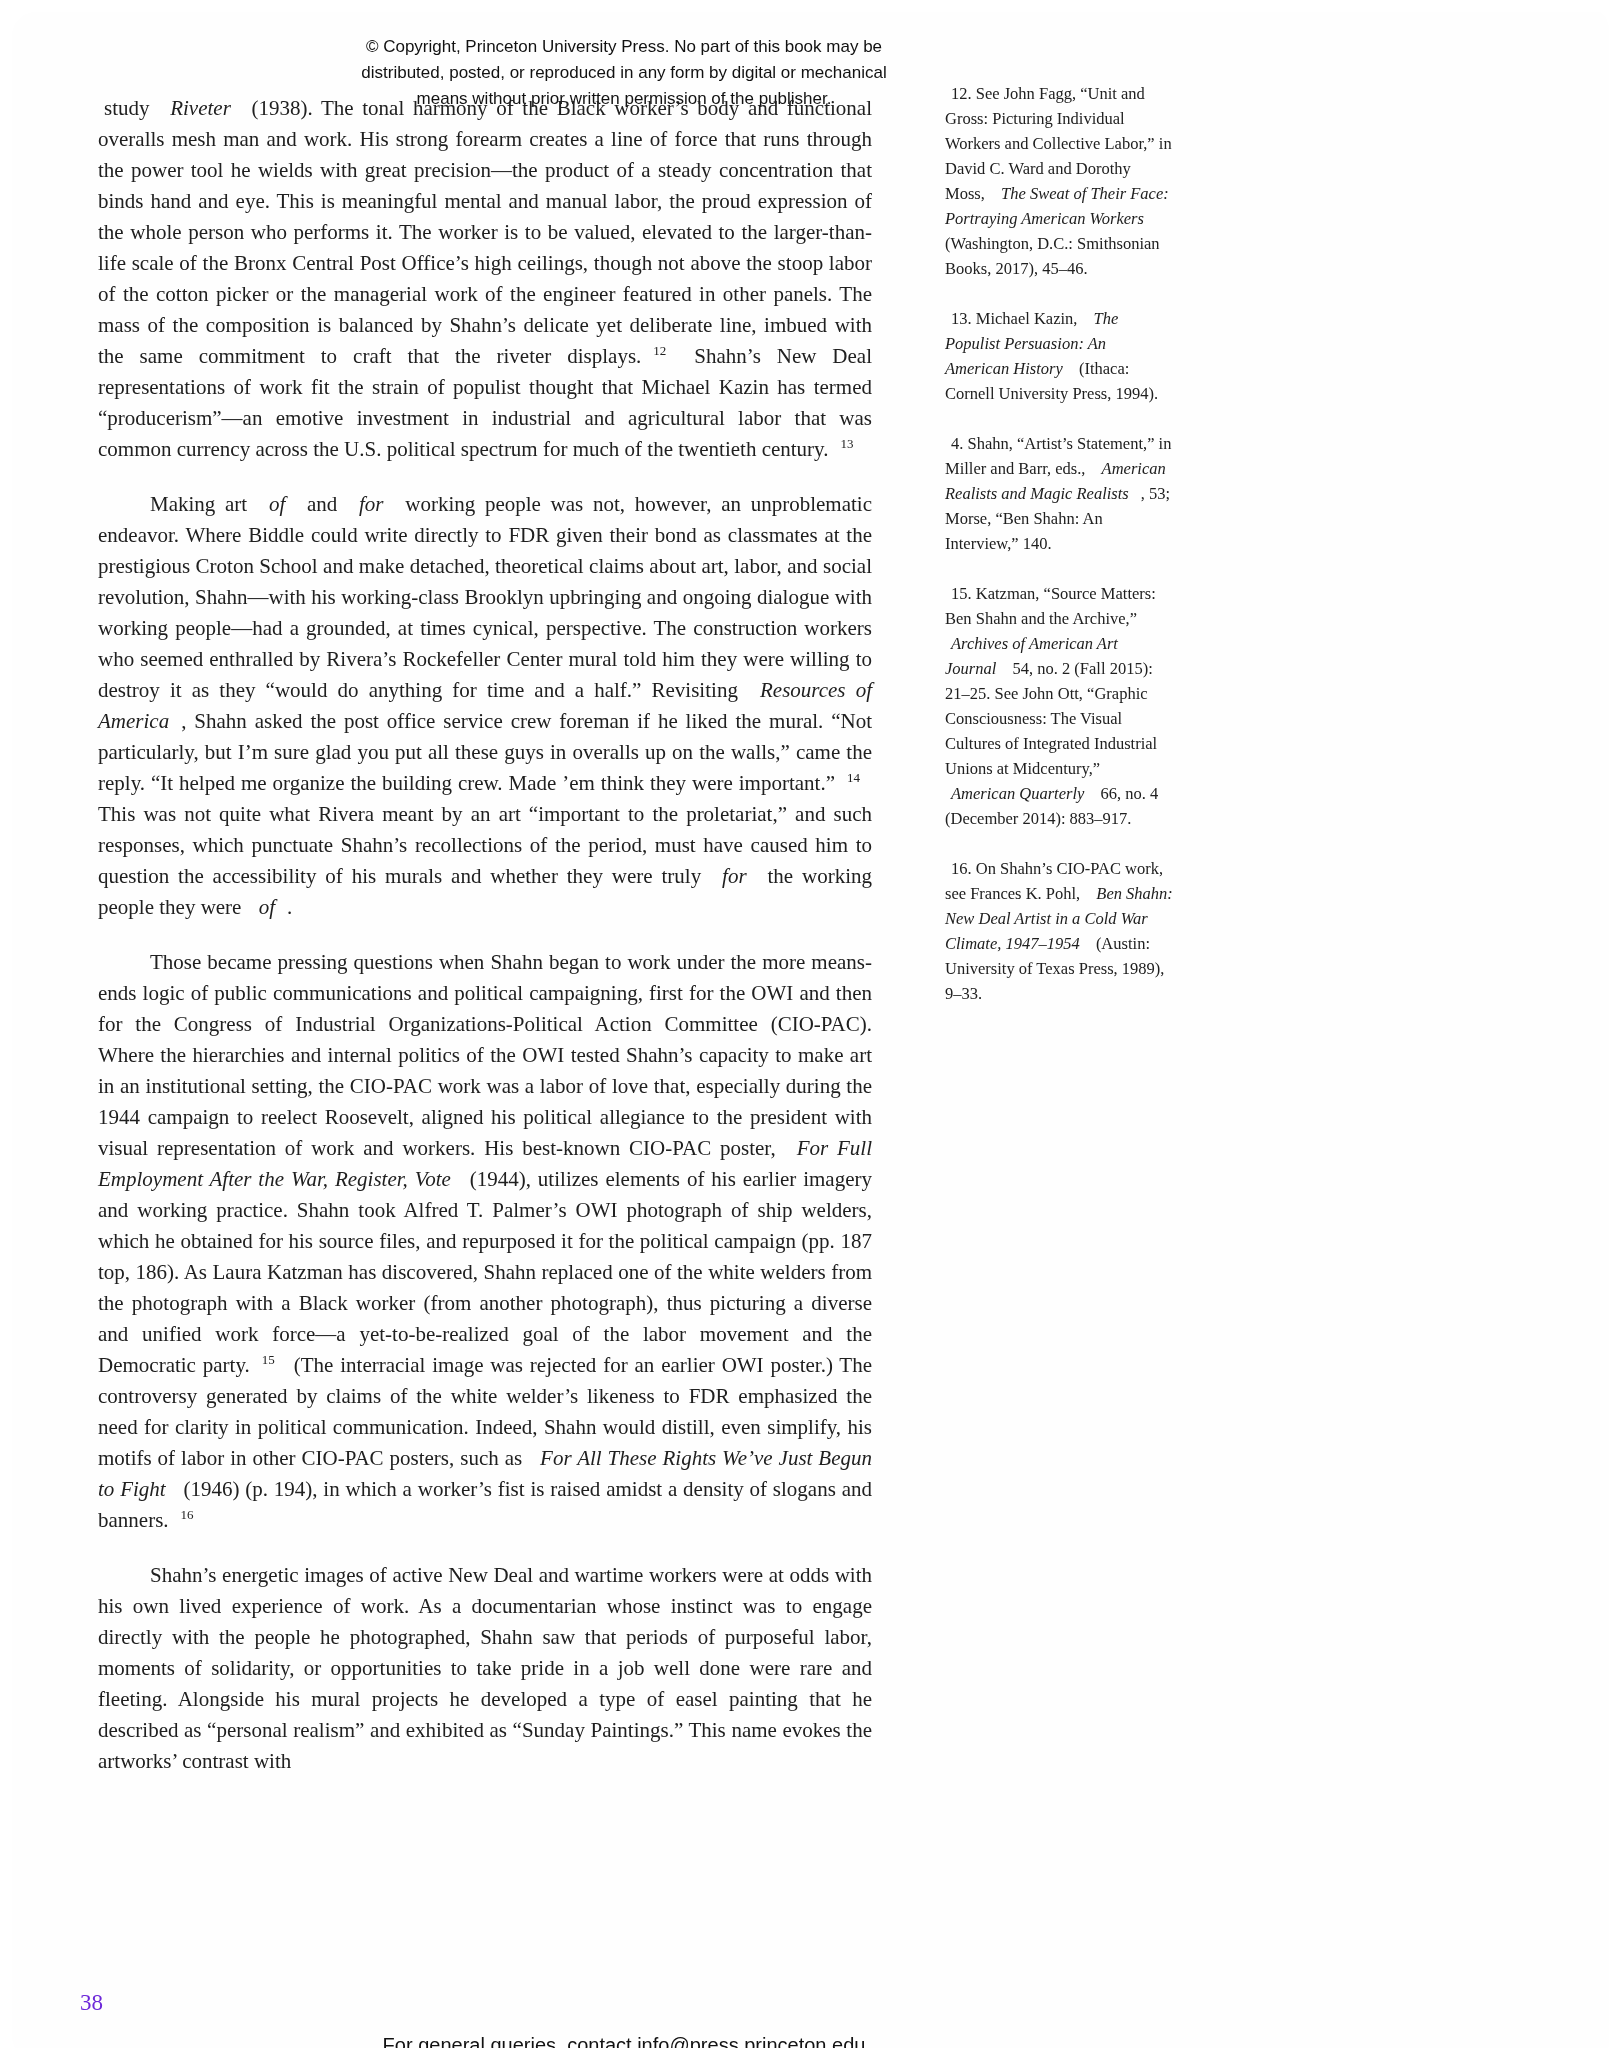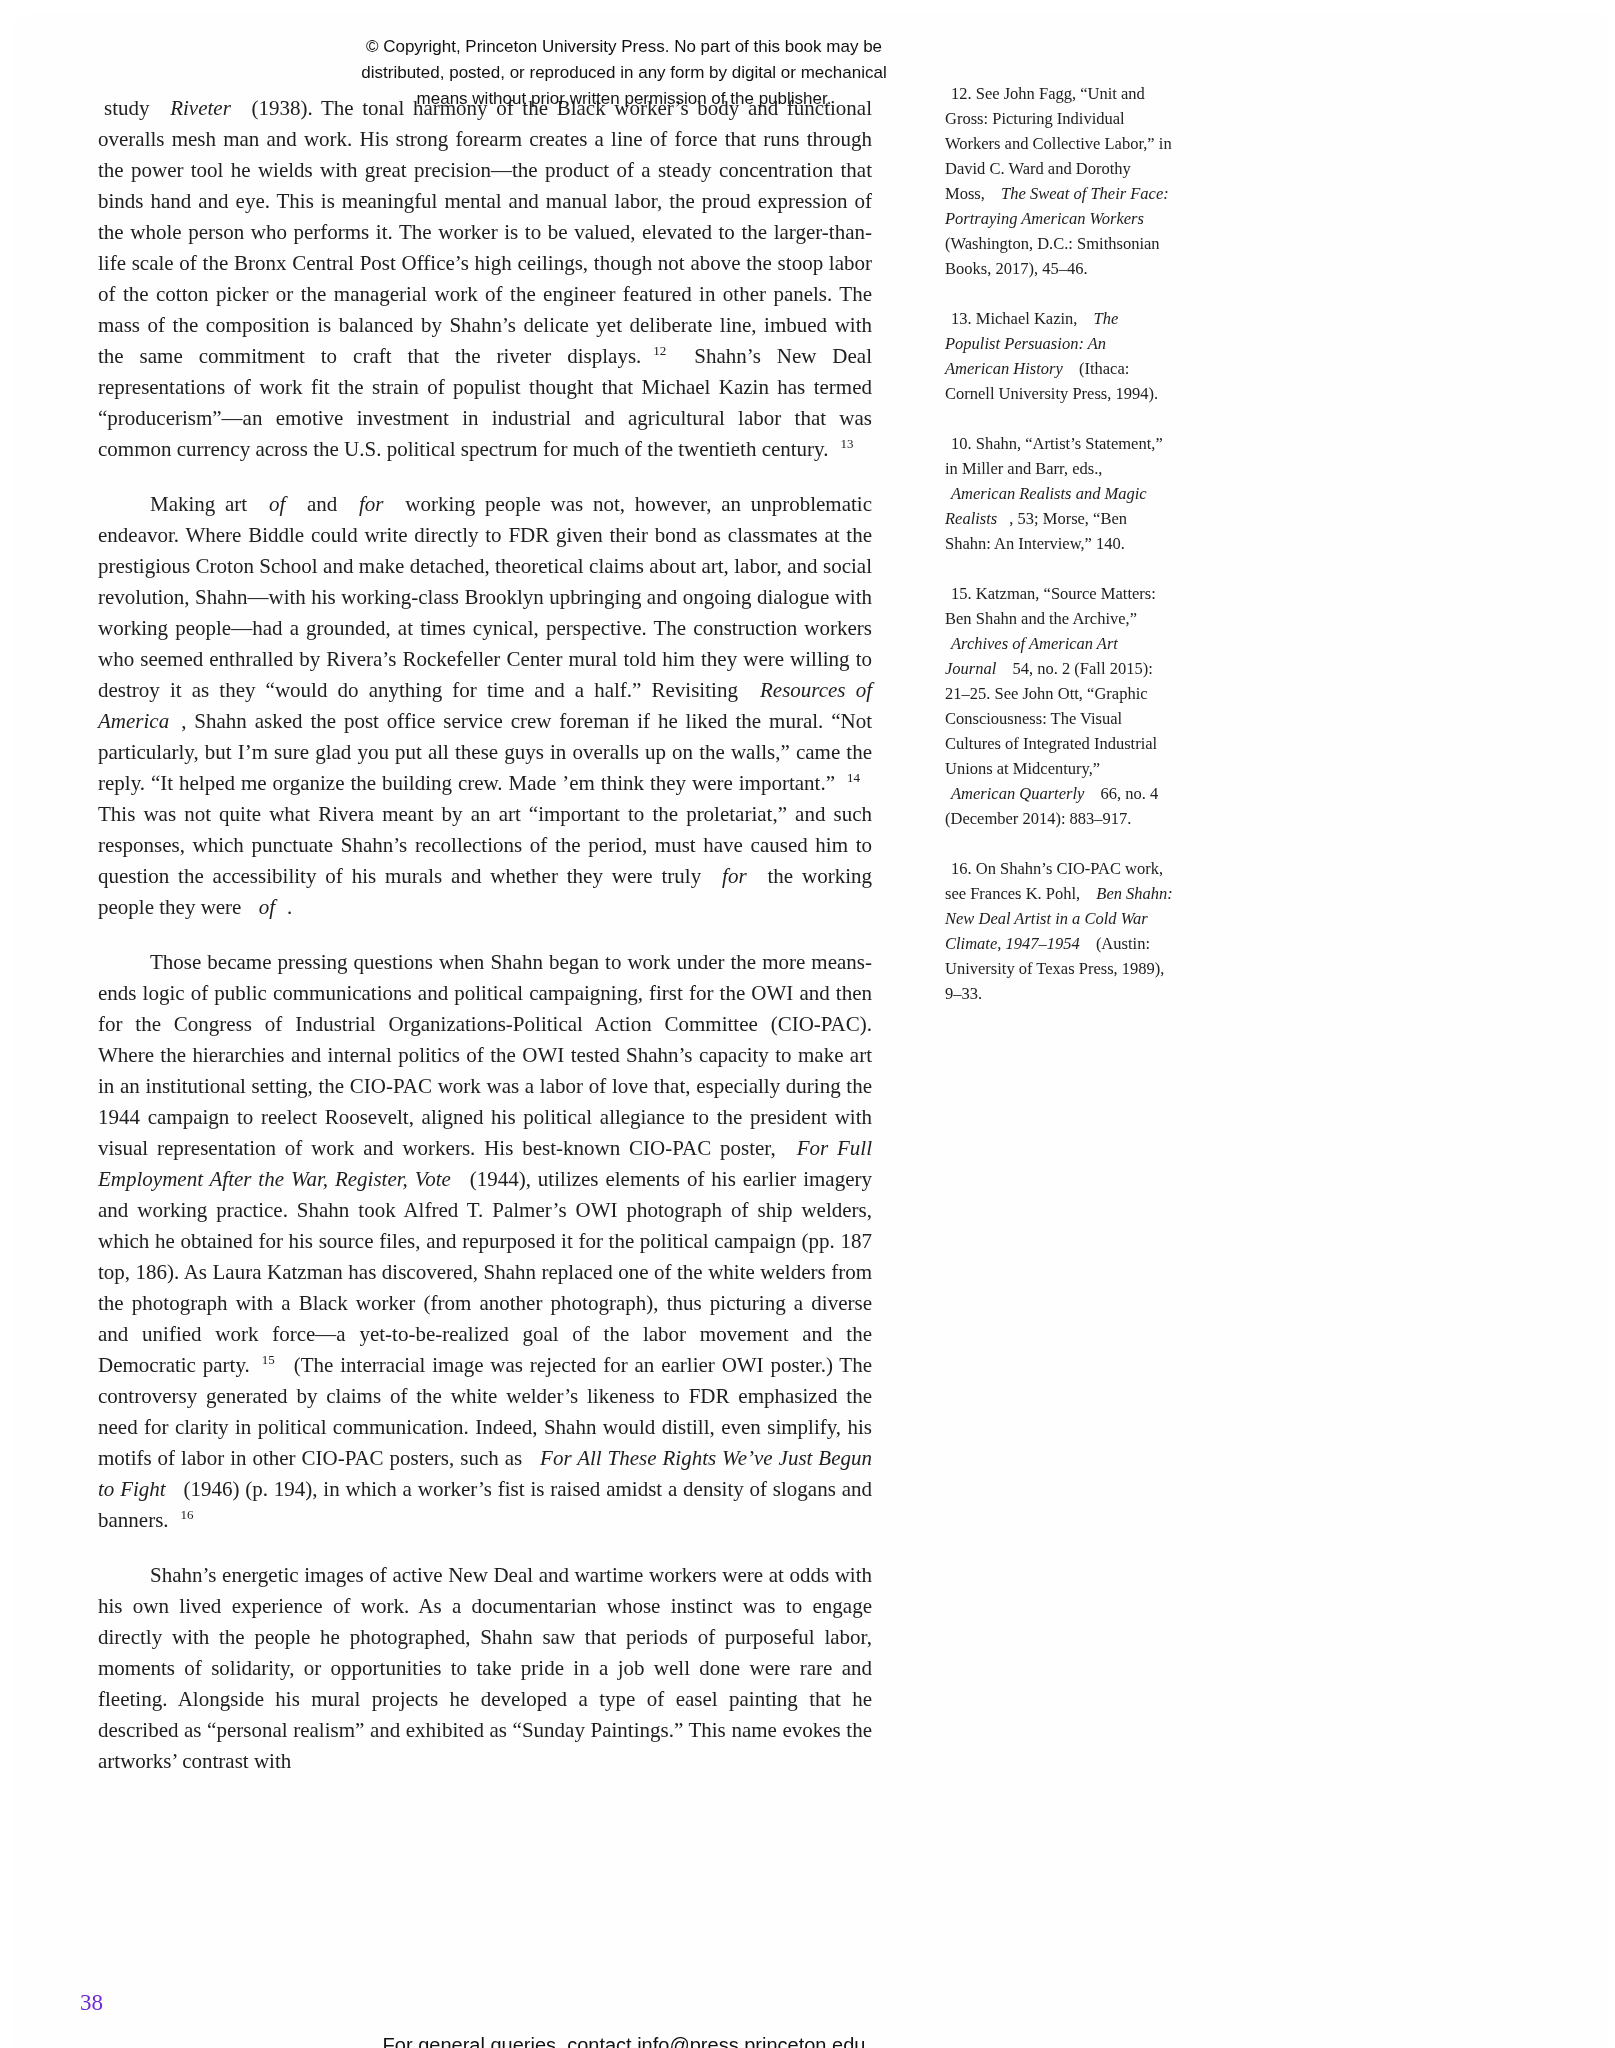--- a/index.html
+++ b/index.html
@@ -83,21 +83,21 @@
   <div class="main-col">
       <p class=""><span>study </span><i>Riveter</i><span> (1938). The tonal harmony of the Black worker’s body and functional overalls mesh man and work. His strong forearm creates a line of force that runs through the power tool he wields with great precision—the product of a steady concentration that binds hand and eye. This is meaningful mental and manual labor, the proud expression of the whole person who performs it. The worker is to be valued, elevated to the larger-than-life scale of the Bronx Central Post Office’s high ceilings, though not above the stoop labor of the cotton picker or the managerial work of the engineer featured in other panels. The mass of the composition is balanced by Shahn’s delicate yet deliberate line, imbued with the same commitment to craft that the riveter displays.</span><sup>12</sup><span> Shahn’s New Deal representations of work fit the strain of populist thought that Michael Kazin has termed “producerism”—an emotive investment in industrial and agricultural labor that was common currency across the U.S. political spectrum for much of the twentieth century.</span><sup>13</sup></p>
       <p class="indent"><span>Making art </span><i>of</i><span> and </span><i>for</i><span> working people was not, however, an unproblematic endeavor. Where Biddle could write directly to FDR given their bond as classmates at the prestigious Croton School and make detached, theoretical claims about art, labor, and social revolution, Shahn—with his working-class Brooklyn upbringing and ongoing dialogue with working people—had a grounded, at times cynical, perspective. The construction workers who seemed enthralled by Rivera’s Rockefeller Center mural told him they were willing to destroy it as they “would do anything for time and a half.” Revisiting </span><i>Resources of America</i><span>, Shahn asked the post office service crew foreman if he liked the mural. “Not particularly, but I’m sure glad you put all these guys in overalls up on the walls,” came the reply. “It helped me organize the building crew. Made ’em think they were important.”</span><sup>14</sup><span> This was not quite what Rivera meant by an art “important to the proletariat,” and such responses, which punctuate Shahn’s recollections of the period, must have caused him to question the accessibility of his murals and whether they were truly </span><i>for</i><span> the working people they were </span><i>of</i><span>.</span></p>
       <p class="indent"><span>Those became pressing questions when Shahn began to work under the more means-ends logic of public communications and political campaigning, first for the OWI and then for the Congress of Industrial Organizations-Political Action Committee (CIO-PAC). Where the hierarchies and internal politics of the OWI tested Shahn’s capacity to make art in an institutional setting, the CIO-PAC work was a labor of love that, especially during the 1944 campaign to reelect Roosevelt, aligned his political allegiance to the president with visual representation of work and workers. His best-known CIO-PAC poster, </span><i>For Full Employment After the War, Register, Vote</i><span> (1944), utilizes elements of his earlier imagery and working practice. Shahn took Alfred T. Palmer’s OWI photograph of ship welders, which he obtained for his source files, and repurposed it for the political campaign (pp. 187 top, 186). As Laura Katzman has discovered, Shahn replaced one of the white welders from the photograph with a Black worker (from another photograph), thus picturing a diverse and unified work force—a yet-to-be-realized goal of the labor movement and the Democratic party.</span><sup>15</sup><span> (The interracial image was rejected for an earlier OWI poster.) The controversy generated by claims of the white welder’s likeness to FDR emphasized the need for clarity in political communication. Indeed, Shahn would distill, even simplify, his motifs of labor in other CIO-PAC posters, such as </span><i>For All These Rights We’ve Just Begun to Fight</i><span> (1946) (p. 194), in which a worker’s fist is raised amidst a density of slogans and banners.</span><sup>16</sup></p>
       <p class="indent"><span>Shahn’s energetic images of active New Deal and wartime workers were at odds with his own lived experience of work. As a documentarian whose instinct was to engage directly with the people he photographed, Shahn saw that periods of purposeful labor, moments of solidarity, or opportunities to take pride in a job well done were rare and fleeting. Alongside his mural projects he developed a type of easel painting that he described as “personal realism” and exhibited as “Sunday Paintings.” This name evokes the artworks’ contrast with</span></p>
     </div>
 
   <div class="side-col">
       <p class="sidenote"><span>12. See John Fagg, “Unit and Gross: Picturing Individual Workers and Collective Labor,” in David C. Ward and Dorothy Moss, </span><i>The Sweat of Their Face: Portraying American Workers</i><span> (Washington, D.C.: Smithsonian Books, 2017), 45–46.</span></p>
       <p class="sidenote"><span>13. Michael Kazin, </span><i>The Populist Persuasion: An American History</i><span> (Ithaca: Cornell University Press, 1994).</span></p>
-      <p class="sidenote"><span>10. Shahn, “Artist’s Statement,” in Miller and Barr, eds., </span><i>American Realists and Magic Realists</i><span>, 53; Morse, “Ben Shahn: An Interview,” 140.</span></p>
+      <p class="sidenote"><span>4. Shahn, “Artist’s Statement,” in Miller and Barr, eds., </span><i>American Realists and Magic Realists</i><span>, 53; Morse, “Ben Shahn: An Interview,” 140.</span></p>
       <p class="sidenote"><span>15. Katzman, “Source Matters: Ben Shahn and the Archive,” </span><i>Archives of American Art Journal</i><span> 54, no. 2 (Fall 2015): 21–25. See John Ott, “Graphic Consciousness: The Visual Cultures of Integrated Industrial Unions at Midcentury,” </span><i>American Quarterly</i><span> 66, no. 4 (December 2014): 883–917.</span></p>
       <p class="sidenote"><span>16. On Shahn’s CIO-PAC work, see Frances K. Pohl, </span><i>Ben Shahn: New Deal Artist in a Cold War Climate, 1947–1954</i><span> (Austin: University of Texas Press, 1989), 9–33.</span></p>
     </div>
 
   <div class="page-number">38</div>
 
   <div class="footer">For general queries, contact info@press.princeton.edu</div>
 </div>
 
 </body></html>

